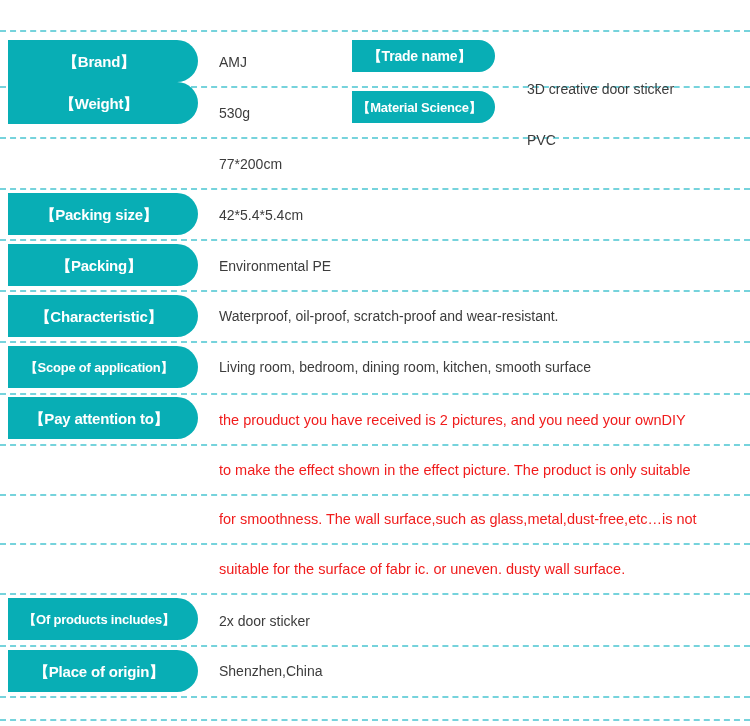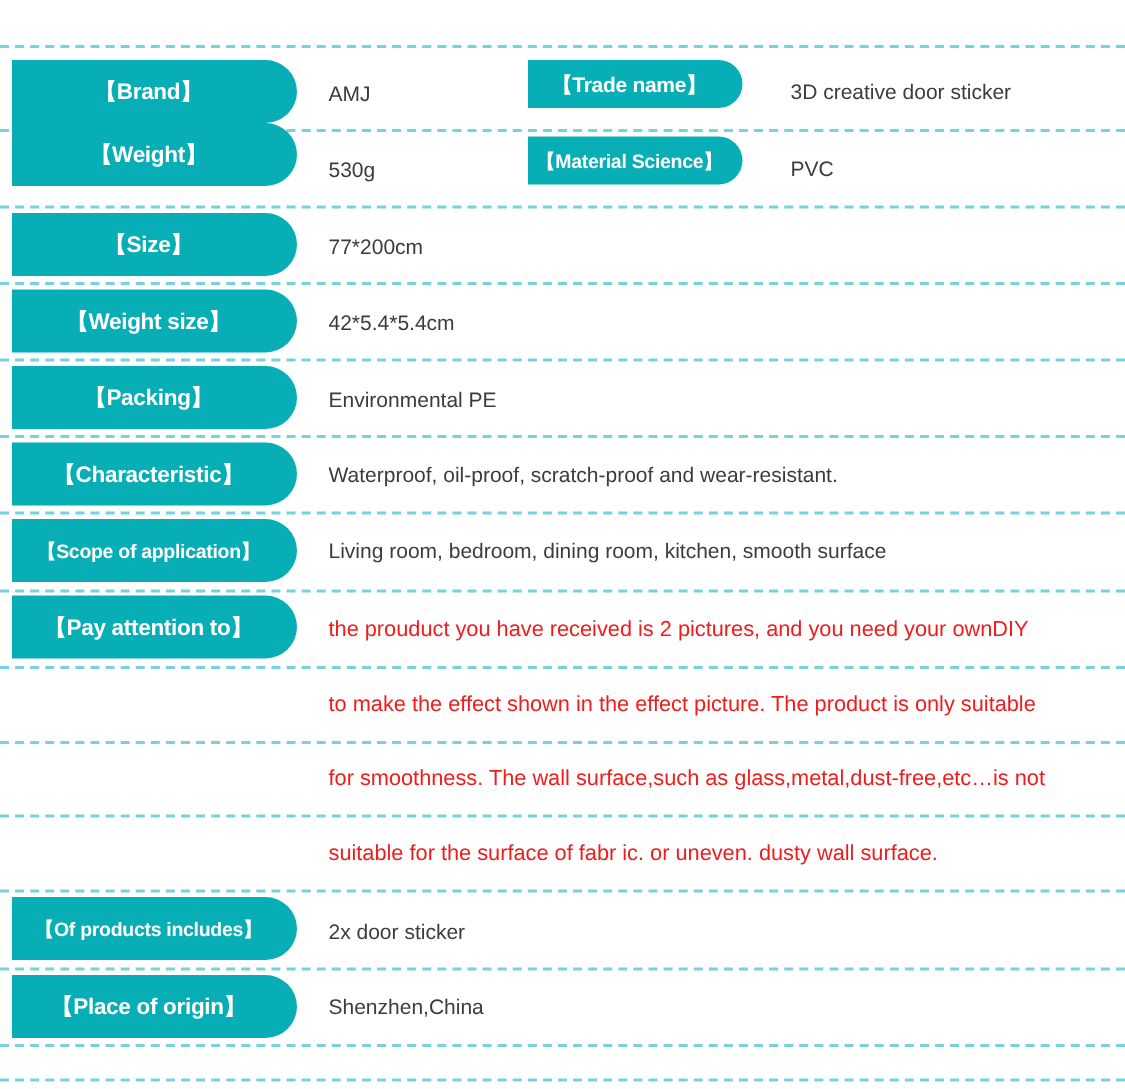--- a/index.html
+++ b/index.html
@@ -59,21 +59,21 @@
 
   
   .value {
     position: absolute;
     color: #3C3C3C;
     font-size: 14px;
     line-height: 1;
     white-space: nowrap;
   }
   .value.col1 { left: 219px; }
-  .value.col2 { left: 527px; }
+  .value.col2 { left: 527px; margin-top: 28px; }
 
   .value.note {
     color: #F01C1C;
     font-size: 14.5px;
   }
 </style>
 </head>
 <body>
 
 <div id="spec-sheet">
@@ -105,27 +105,24 @@
 
   <div class="pill left" style="top:82px">
     <span class="pill-text">【Weight】</span>
   </div>
   <div class="value col1" style="top:106px">530g</div>
   <div class="pill right tight" style="top:91px">
     <span class="pill-text">【Material Science】</span>
   </div>
   <div class="value col2" style="top:105px">PVC</div>
 
-  <div class="pill left" style="top:142px">
-    <span class="pill-text">【Size】</span>
-  </div>
   <div class="value col1" style="top:157px">77*200cm</div>
 
   <div class="pill left" style="top:193px">
-    <span class="pill-text">【Weight size】</span>
+    <span class="pill-text">【Packing size】</span>
   </div>
   <div class="value col1" style="top:208px">42*5.4*5.4cm</div>
 
   <div class="pill left" style="top:244px">
     <span class="pill-text">【Packing】</span>
   </div>
   <div class="value col1" style="top:259px">Environmental PE</div>
 
   <div class="pill left" style="top:295px">
     <span class="pill-text">【Characteristic】</span>

